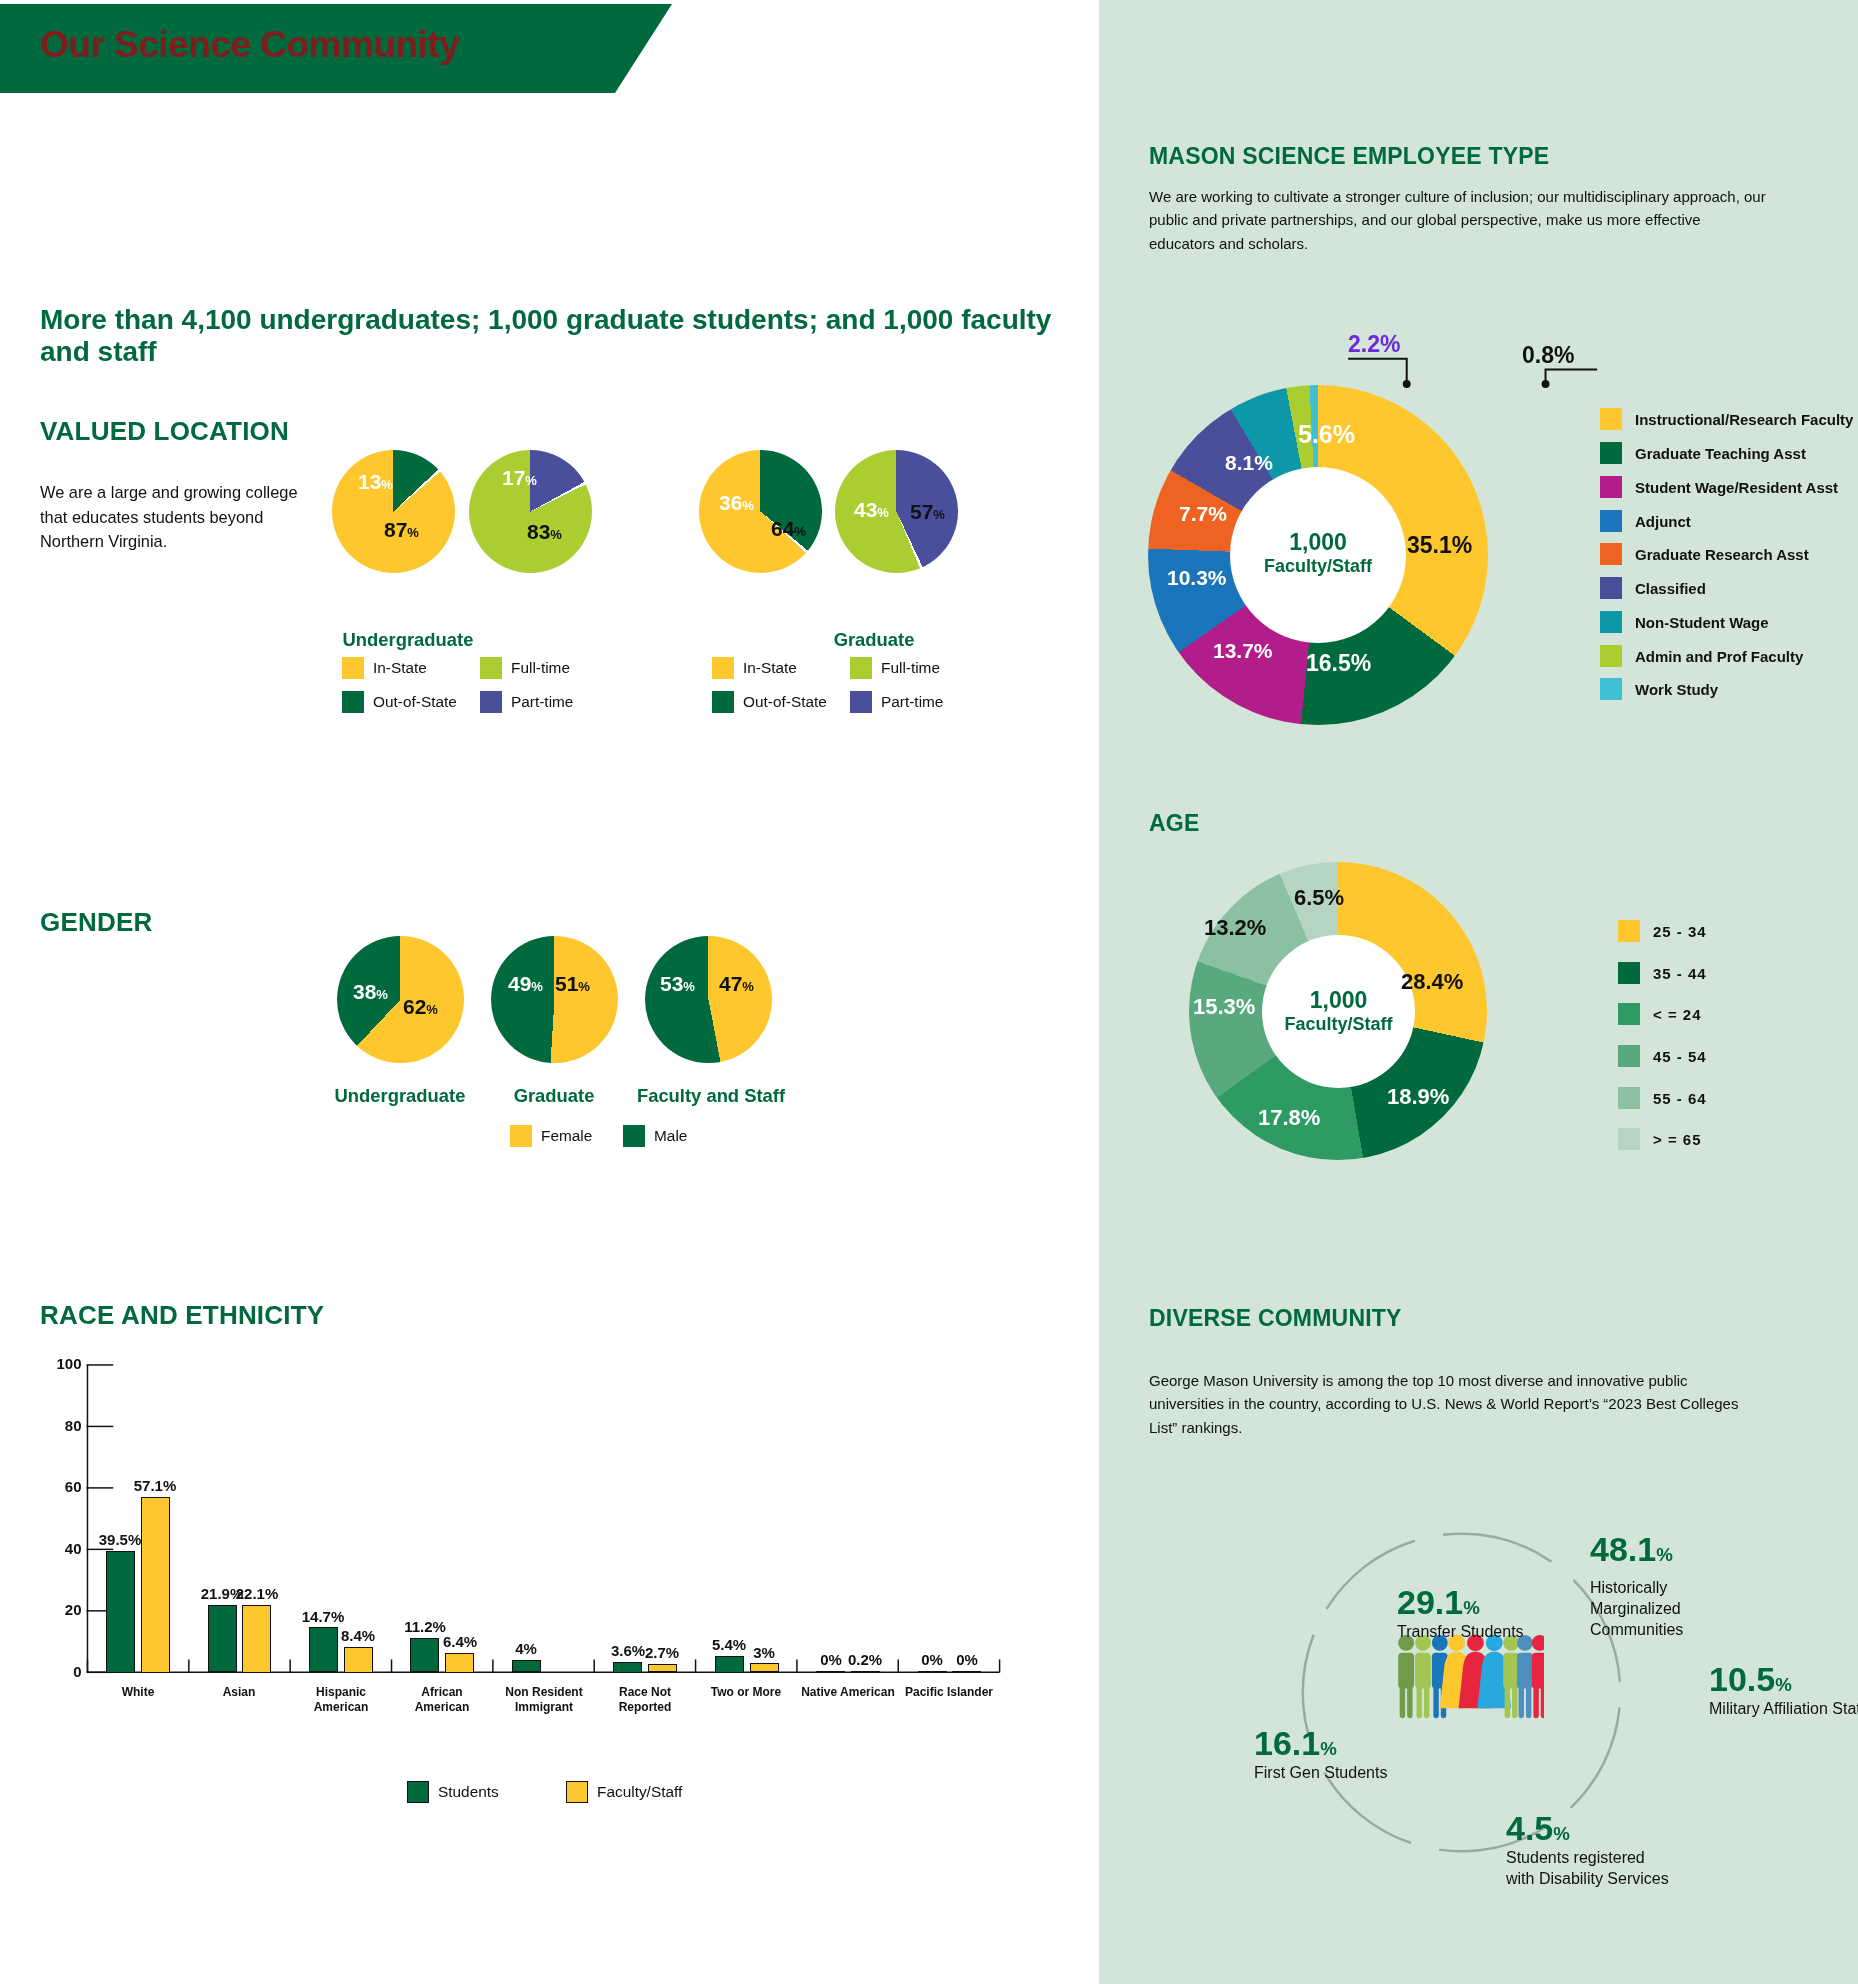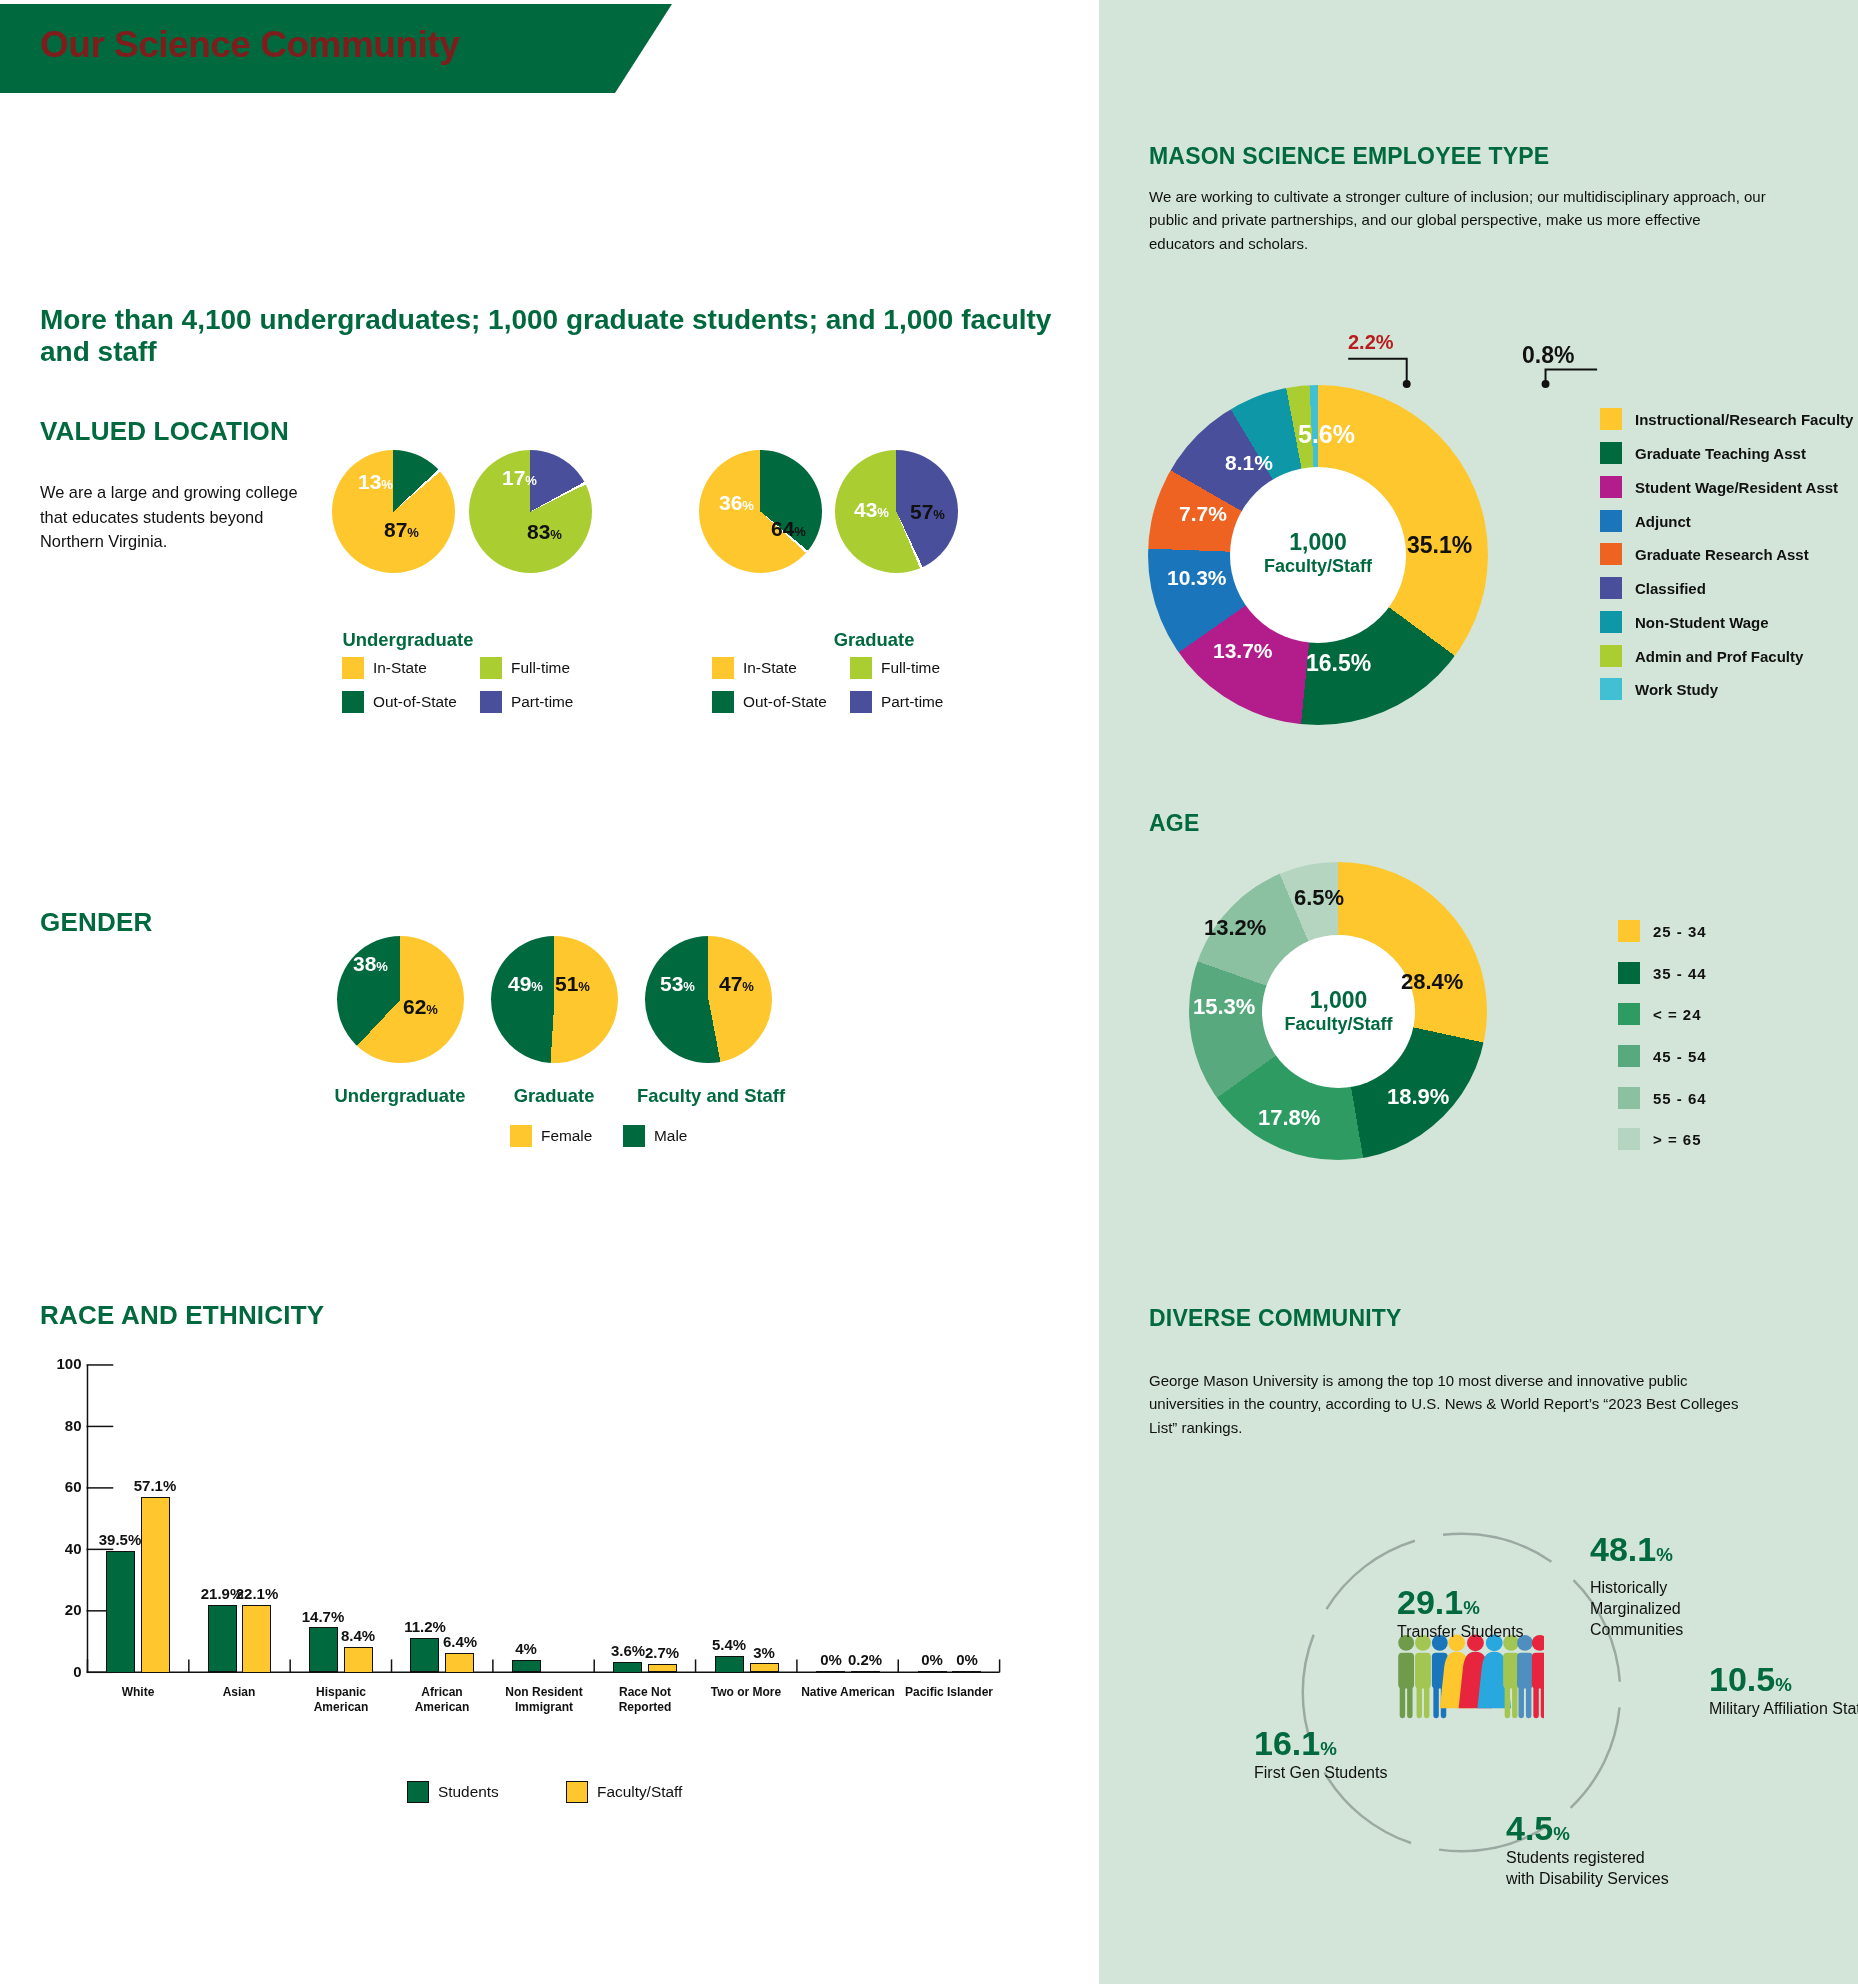--- a/index.html
+++ b/index.html
@@ -148,21 +148,21 @@
   </div>
   <div class="legend-row" style="left:850px;top:691px;">
     <span class="swatch" style="background:#4a4f9c"></span>
     <span class="legtxt">Part-time</span>
   </div>
 
   <div class="sec-head" id="gender-head">GENDER</div>
 
   <div class="pie" style="left:337px;top:936px;width:127px;height:127px;
        background:conic-gradient(#fdc72d 0 223.2deg,#00693e 223.2deg 360deg);"></div>
-  <div class="pielabel" style="left:353px;top:952px;color:#fff;font-size:21px;">
+  <div class="pielabel" style="left:353px;top:980px;color:#fff;font-size:21px;">
     <span>38</span><span class="pc">%</span>
   </div>
   <div class="pielabel" style="left:403px;top:995px;color:#111;font-size:21px;">
     <span>62</span><span class="pc">%</span>
   </div>
   <div class="chartlabel" style="left:400px;top:1085px;transform:translateX(-50%);">Undergraduate</div>
 
   <div class="pie" style="left:491px;top:936px;width:127px;height:127px;
        background:conic-gradient(#fdc72d 0 183.6deg,#00693e 183.6deg 360deg);"></div>
   <div class="pielabel" style="left:508px;top:972px;color:#fff;font-size:21px;">
@@ -303,21 +303,21 @@
   </div>
 
   <div class="dlabel" style="left:308px;top:532px;color:#111;font-size:23px;"><span>35.1%</span></div>
   <div class="dlabel" style="left:207px;top:650px;color:#fff;font-size:23px;"><span>16.5%</span></div>
   <div class="dlabel" style="left:114px;top:639px;color:#fff;font-size:21px;"><span>13.7%</span></div>
   <div class="dlabel" style="left:68px;top:566px;color:#fff;font-size:21px;"><span>10.3%</span></div>
   <div class="dlabel" style="left:80px;top:502px;color:#fff;font-size:21px;"><span>7.7%</span></div>
   <div class="dlabel" style="left:126px;top:451px;color:#fff;font-size:21px;"><span>8.1%</span></div>
   <div class="dlabel" style="left:199px;top:420px;color:#fff;font-size:25px;"><span>5.6%</span></div>
 
-  <div class="dlabel" style="left:249px;top:331px;color:#b91c1c;font-size:20px;"><span>2.2%</span></div>
+  <div class="dlabel" style="left:249px;top:331px;color:#6d28d9;font-size:23px;"><span>2.2%</span></div>
   <div class="dlabel" style="left:423px;top:342px;color:#111;font-size:23px;"><span>0.8%</span></div>
   <svg style="position:absolute;left:0;top:318px;width:546px;height:119px;overflow:visible;" viewBox="0 0 1100 240" width="546" height="119">
     <path d="M502,82 L620,82 L620,130" stroke="#111" stroke-width="4" fill="none"></path>
     <circle cx="620" cy="133" r="8" fill="#111"></circle>
     <path d="M1004,104 L900,104 L900,130" stroke="#111" stroke-width="4" fill="none"></path>
     <circle cx="900" cy="133" r="8" fill="#111"></circle>
   </svg>
 
   <div class="leg2" style="left:501px;top:408px;">
     <span class="sw2" style="background:#fdc72d"></span>

